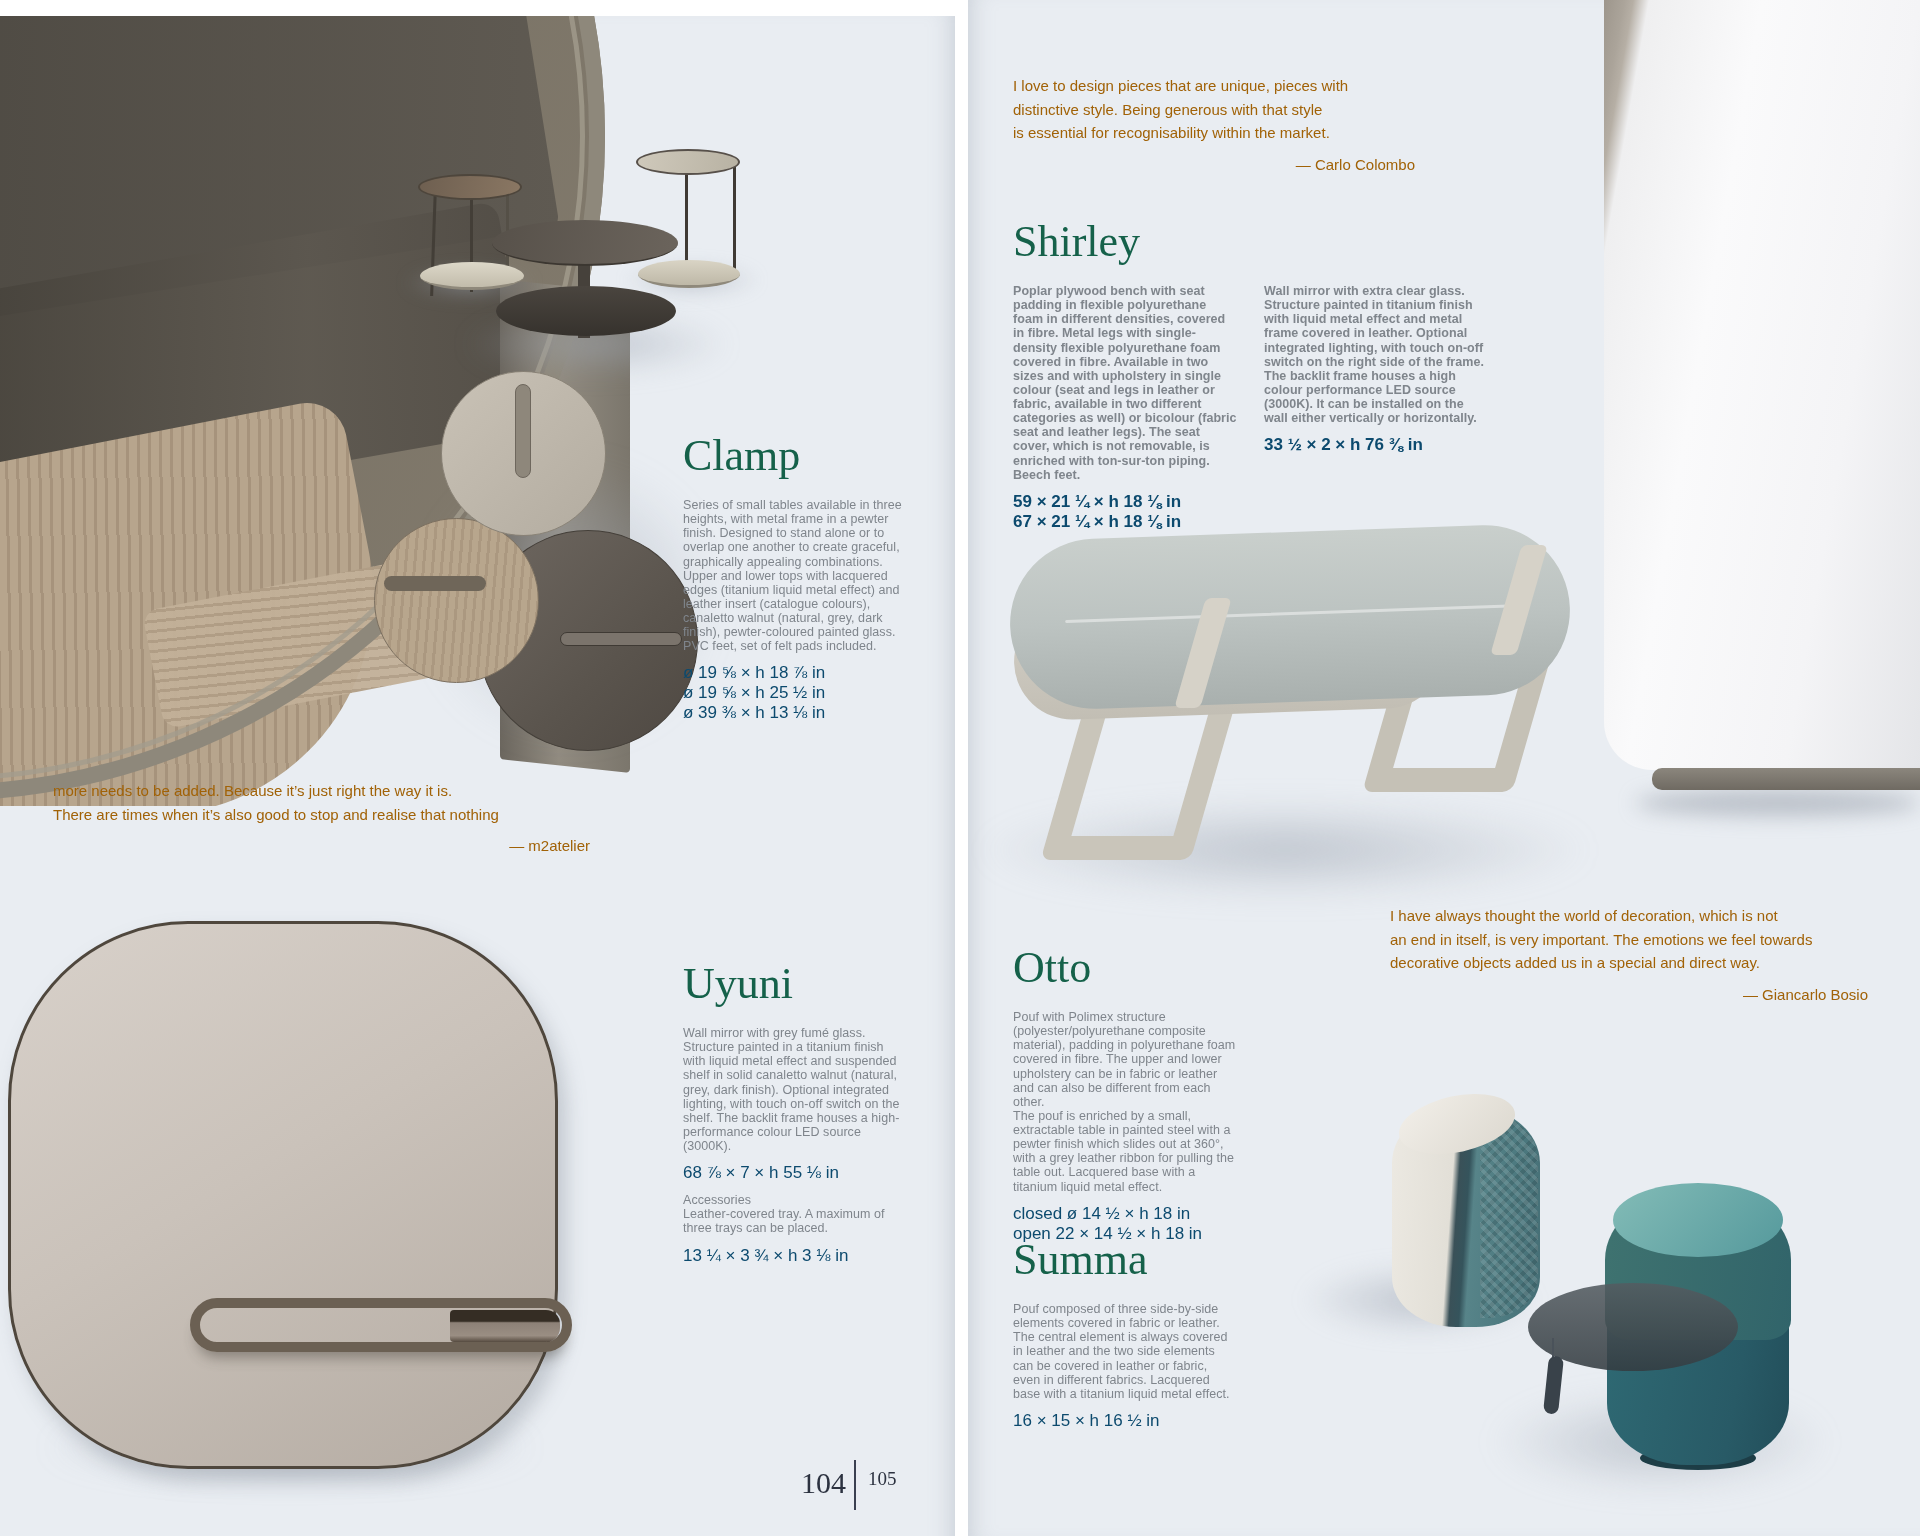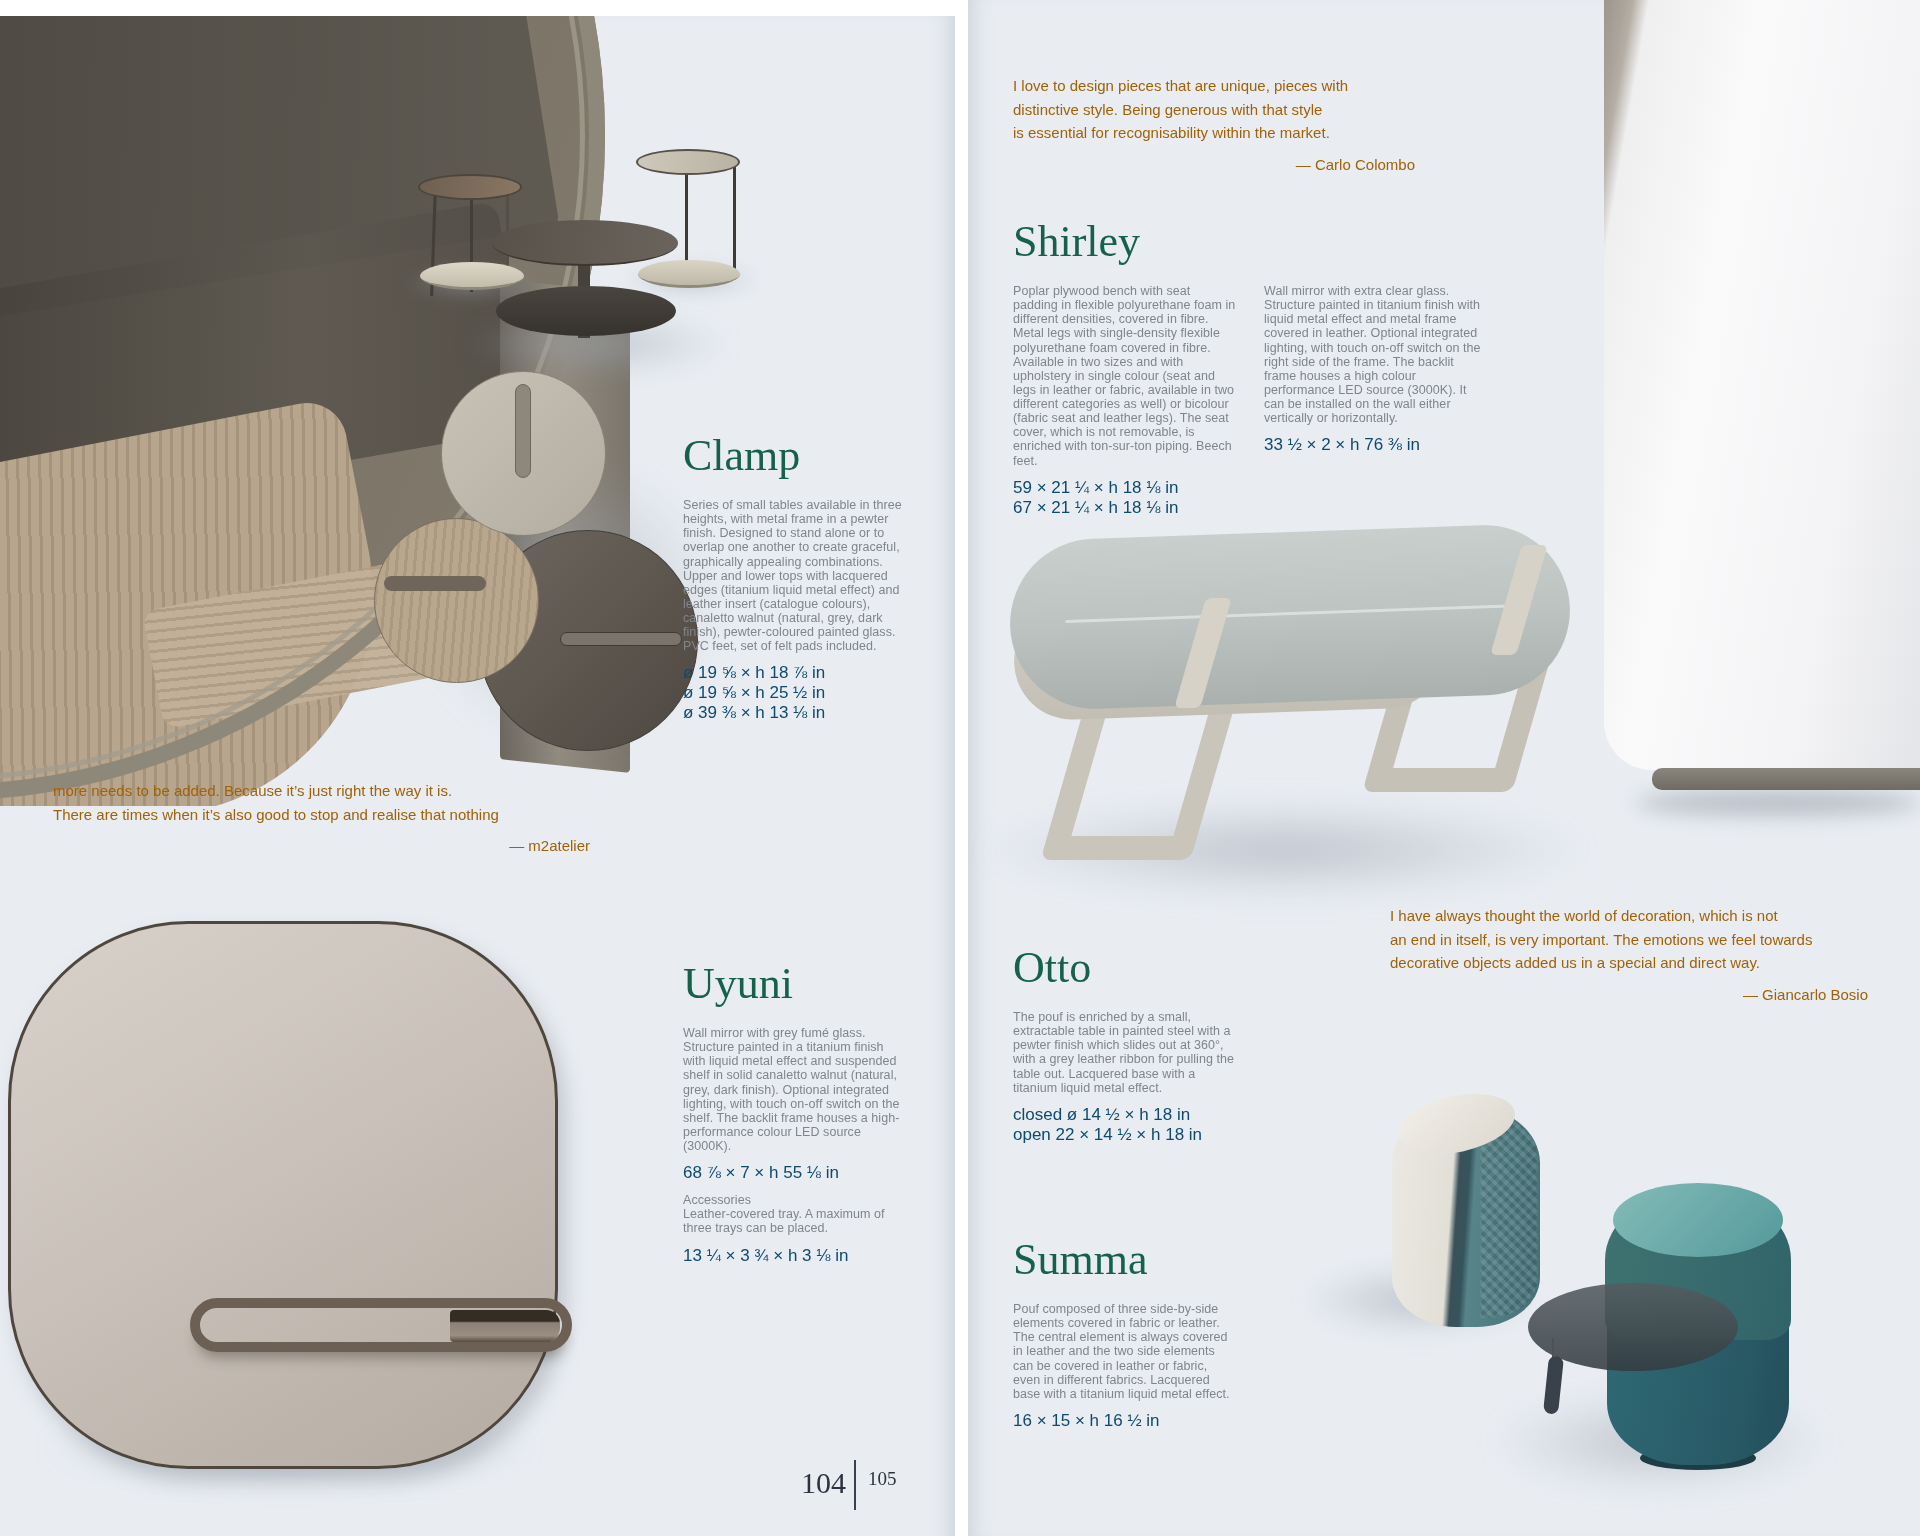--- a/index.html
+++ b/index.html
@@ -218,21 +218,21 @@
 
 <div class="abs quote" style="left:1013px;top:74px;width:402px;">
   <span class="quote-line">I love to design pieces that are unique, pieces with</span>
   <span class="quote-line">distinctive style. Being generous with that style</span>
   <span class="quote-line">is essential for recognisability within the market.</span>
   <span class="quote-attr">— Carlo Colombo</span>
 </div>
 
 <div class="abs" style="left:1013px;top:220px;">
   <h2 class="product-heading">Shirley</h2>
-  <div style="display:flex;gap:27px;">
+  <div style="display:flex;gap:27px;font-weight:bold;">
     <div class="text-col">
       <p class="body-copy">Poplar plywood bench with seat padding in flexible polyurethane foam in different densities, covered in fibre. Metal legs with single-density flexible polyurethane foam covered in fibre. Available in two sizes and with upholstery in single colour (seat and legs in leather or fabric, available in two different categories as well) or bicolour (fabric seat and leather legs). The seat cover, which is not removable, is enriched with ton-sur-ton piping. Beech feet.</p>
       <div class="dims">
         <span class="dim-line">59 × 21 ¼ × h 18 ⅛ in</span>
         <span class="dim-line">67 × 21 ¼ × h 18 ⅛ in</span>
       </div>
     </div>
     <div class="text-col">
       <p class="body-copy">Wall mirror with extra clear glass. Structure painted in titanium finish with liquid metal effect and metal frame covered in leather. Optional integrated lighting, with touch on-off switch on the right side of the frame. The backlit frame houses a high colour performance LED source (3000K). It can be installed on the wall either vertically or horizontally.</p>
       <div class="dims">
@@ -254,20 +254,21 @@
 </div>
 
 <div>
   <div class="abs tall-mirror-shadow"></div>
   <div class="abs tall-mirror"></div>
   <div class="abs tall-mirror-lip"></div>
 </div>
 
 <div class="abs text-col" style="left:1013px;top:946px;">
   <h2 class="product-heading">Otto</h2>
+  <p class="body-copy">Pouf with Polimex structure (polyester/polyurethane composite material), padding in polyurethane foam covered in fibre. The upper and lower upholstery can be in fabric or leather and can also be different from each other.</p>
   <p class="body-copy">The pouf is enriched by a small, extractable table in painted steel with a pewter finish which slides out at 360°, with a grey leather ribbon for pulling the table out. Lacquered base with a titanium liquid metal effect.</p>
   <div class="dims">
     <span class="dim-line">closed ø 14 ½ × h 18 in</span>
     <span class="dim-line">open 22 × 14 ½ × h 18 in</span>
   </div>
 </div>
 
 <div class="abs quote" style="left:1390px;top:904px;width:478px;">
   <span class="quote-line">I have always thought the world of decoration, which is not</span>
   <span class="quote-line">an end in itself, is very important. The emotions we feel towards</span>

